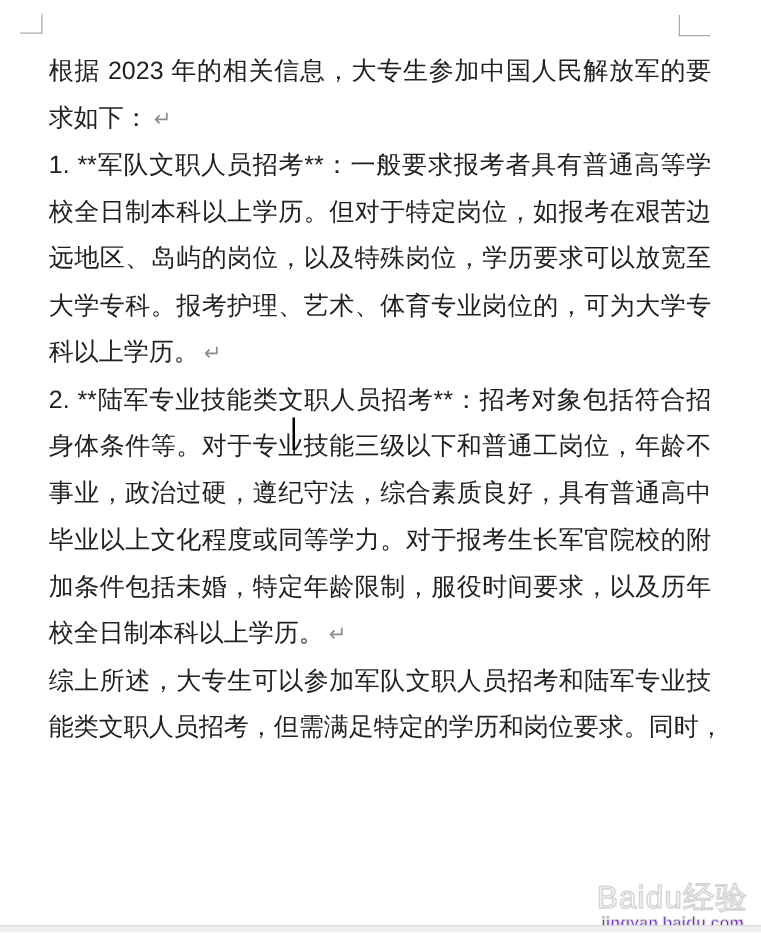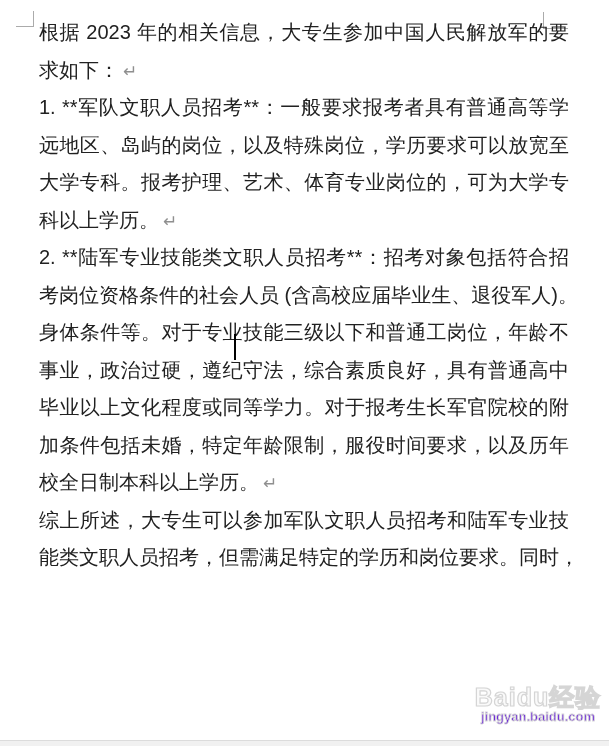--- a/index.html
+++ b/index.html
@@ -17,21 +17,21 @@
     left:16px;top:11px;width:17px;height:15px;
     border-right:1px solid #ababab;border-bottom:1px solid #ababab;
   }
   .crop-right{
     left:543px;top:12px;width:24px;height:16px;
     border-left:1px solid #ababab;border-bottom:1px solid #ababab;
   }
 
   
   .content{
-    position:absolute;left:39px;top:14px;width:530px;
+    position:absolute;left:39px;top:39px;width:530px;
     font-size:20px;line-height:37.5px;color:#212121;
     cursor:text;
   }
   .line{height:37.5px;white-space:pre;}
   .line.just{
     white-space:normal;
     text-align:justify;
     text-align-last:justify;
     text-justify:inter-character;
   }
@@ -47,23 +47,24 @@
     background:#000;animation:blink 1.1s step-end infinite;
   }
   @keyframes blink{50%{opacity:0;}}
 
   
   .watermark{
     position:absolute;top:684px;right:1px;width:140px;
     text-align:center;pointer-events:none;line-height:1.05;
   }
   .wm1{
-    font-size:25px;font-weight:bold;letter-spacing:1px;
+    font-size:25px;font-weight:normal;letter-spacing:1px;
     color:#fafafa;-webkit-text-stroke:1.2px #d5d5d5;
     text-shadow:0 0 1px #e2e2e2;
+    margin-top:21px;
   }
   .wm2{
     font-size:13px;font-weight:bold;
     color:#6d28d9;-webkit-text-stroke:0.8px #d8d8d8;
   }
 
   
   .bottom-strip{
     position:absolute;left:0;top:740px;width:609px;height:6px;
     background:#f1f1f1;border-top:1px solid #dcdcdc;box-sizing:border-box;
@@ -74,25 +75,25 @@
 
 <div class="page">
 
   <div class="crop crop-left"></div>
   <div class="crop crop-right"></div>
 
   <div class="content">
       <div class="line just"><span>根据 2023 年的相关信息，大专生参加中国人民解放军的要</span></div>
       <div class="line"><span>求如下：</span><span class="pmark">↵</span></div>
       <div class="line just"><span>1. **军队文职人员招考**：一般要求报考者具有普通高等学</span></div>
+      <div class="line just"><span>校全日制本科以上学历。但对于特定岗位，如报考在艰苦边</span></div>
       <div class="line just"><span>远地区、岛屿的岗位，以及特殊岗位，学历要求可以放宽至</span></div>
       <div class="line just"><span>大学专科。报考护理、艺术、体育专业岗位的，可为大学专</span></div>
       <div class="line"><span>科以上学历。</span><span class="pmark">↵</span></div>
       <div class="line just"><span>2. **陆军专业技能类文职人员招考**：招考对象包括符合招</span></div>
-      <div class="line nowrap"><span>考岗位资格条件的社会人员 (含高校应届毕业生、退役军人)。</span></div>
       <div class="line just"><span>身体条件等。对于专业技能三级以下和普通工岗位，年龄不</span></div>
       <div class="line just"><span>事业，政治过硬，遵纪守法，综合素质良好，具有普通高中</span></div>
       <div class="line just"><span>毕业以上文化程度或同等学力。对于报考生长军官院校的附</span></div>
       <div class="line just"><span>加条件包括未婚，特定年龄限制，服役时间要求，以及历年</span></div>
       <div class="line"><span>校全日制本科以上学历。</span><span class="pmark">↵</span></div>
       <div class="line just"><span>综上所述，大专生可以参加军队文职人员招考和陆军专业技</span></div>
       <div class="line"><span>能类文职人员招考，但需满足特定的学历和岗位要求。同时，</span></div>
     </div>
 
   <div class="caret"></div>

